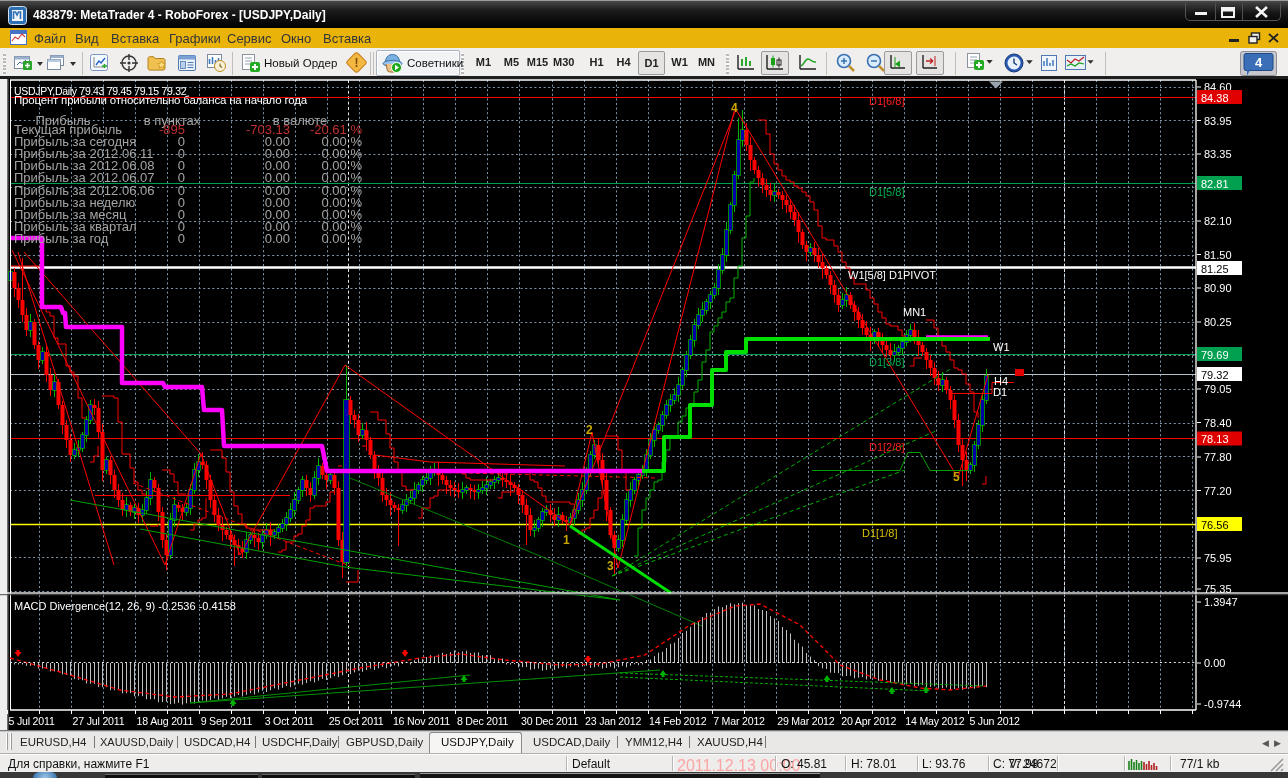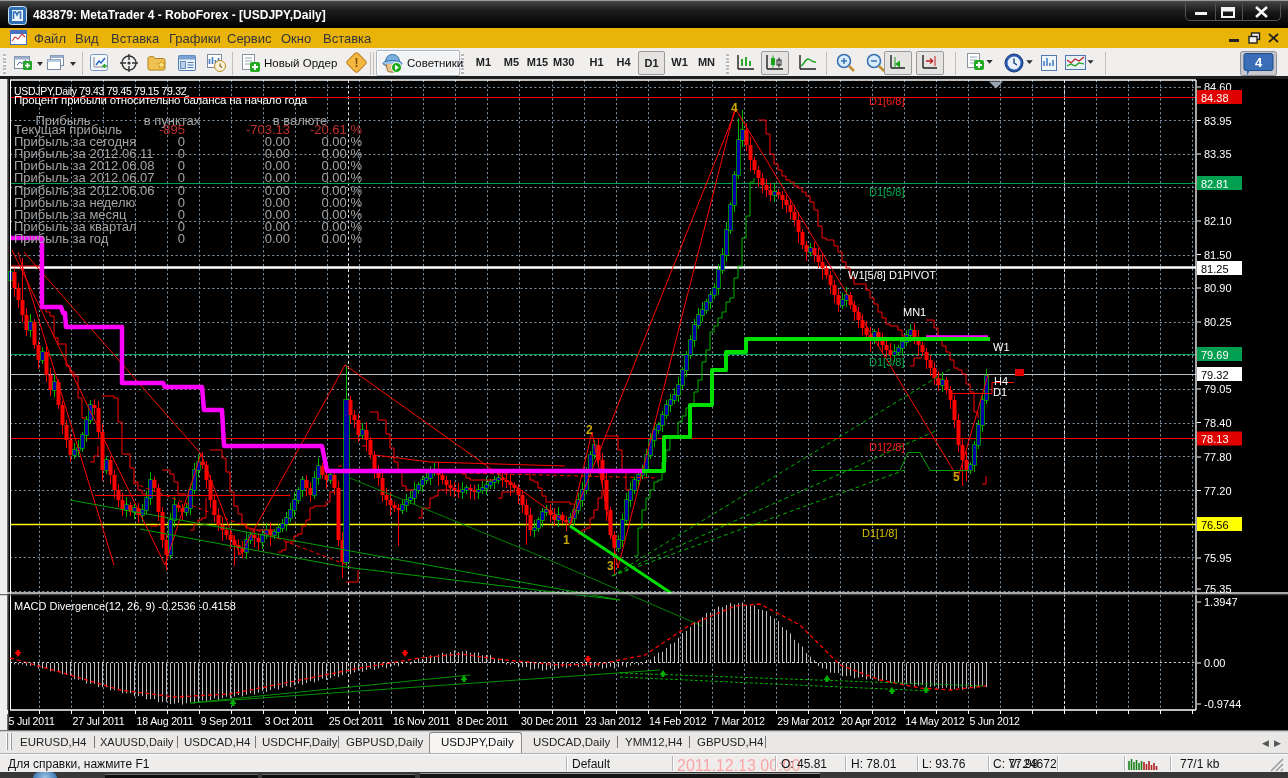--- a/index.html
+++ b/index.html
@@ -1350,21 +1350,21 @@
 <div class="abs" style="left:262px;top:736px;font-size:11.5px;color:#222">USDCHF,Daily</div>
 <div class="abs" style="left:346px;top:736px;font-size:11.5px;color:#222">GBPUSD,Daily</div>
 <div class="abs" style="left:94px;top:736px;width:1px;height:12px;background:#777"></div>
 <div class="abs" style="left:177px;top:736px;width:1px;height:12px;background:#777"></div>
 <div class="abs" style="left:255px;top:736px;width:1px;height:12px;background:#777"></div>
 <div class="abs" style="left:338px;top:736px;width:1px;height:12px;background:#777"></div>
 <div class="abs" style="left:429px;top:732px;width:93px;height:21px;background:#f6f5f4;border:1px solid #8a8a8a;border-bottom:none;border-radius:3px 3px 0 0"></div>
 <div class="abs" style="left:441px;top:736px;font-size:11.5px;color:#111">USDJPY,Daily</div>
 <div class="abs" style="left:533px;top:736px;font-size:11.5px;color:#222">USDCAD,Daily</div>
 <div class="abs" style="left:625px;top:736px;font-size:11.5px;color:#222">YMM12,H4</div>
-<div class="abs" style="left:697px;top:736px;font-size:11.5px;color:#222">GBPUSD,H4</div>
+<div class="abs" style="left:697px;top:736px;font-size:11.5px;color:#222">XAUUSD,H4</div>
 <div class="abs" style="left:617px;top:736px;width:1px;height:12px;background:#777"></div>
 <div class="abs" style="left:689px;top:736px;width:1px;height:12px;background:#777"></div>
 <div class="abs" style="left:765px;top:736px;width:1px;height:12px;background:#777"></div>
 <div class="abs" style="left:1262px;top:738px;font-size:9px;color:#555">◀</div>
 <div class="abs" style="left:1274px;top:738px;font-size:9px;color:#555">▶</div>
 <div class="abs" style="left:0;top:753px;width:1288px;height:21px;background:#eeedec;border-top:1px solid #b0b0b0;box-shadow:inset 0 1px 0 #fbfbfb"></div>
 <div class="abs" style="left:8px;top:757px;font-size:12px;color:#111">Для справки, нажмите F1</div>
 <div class="abs" style="left:572px;top:757px;font-size:12px;color:#111">Default</div>
 <div class="abs" style="left:677px;top:757px;font-size:16px;color:#fca5a5">2011.12.13 00:00</div>
 <div class="abs" style="left:781px;top:757px;font-size:12px;color:#111">O: 45.81</div>

